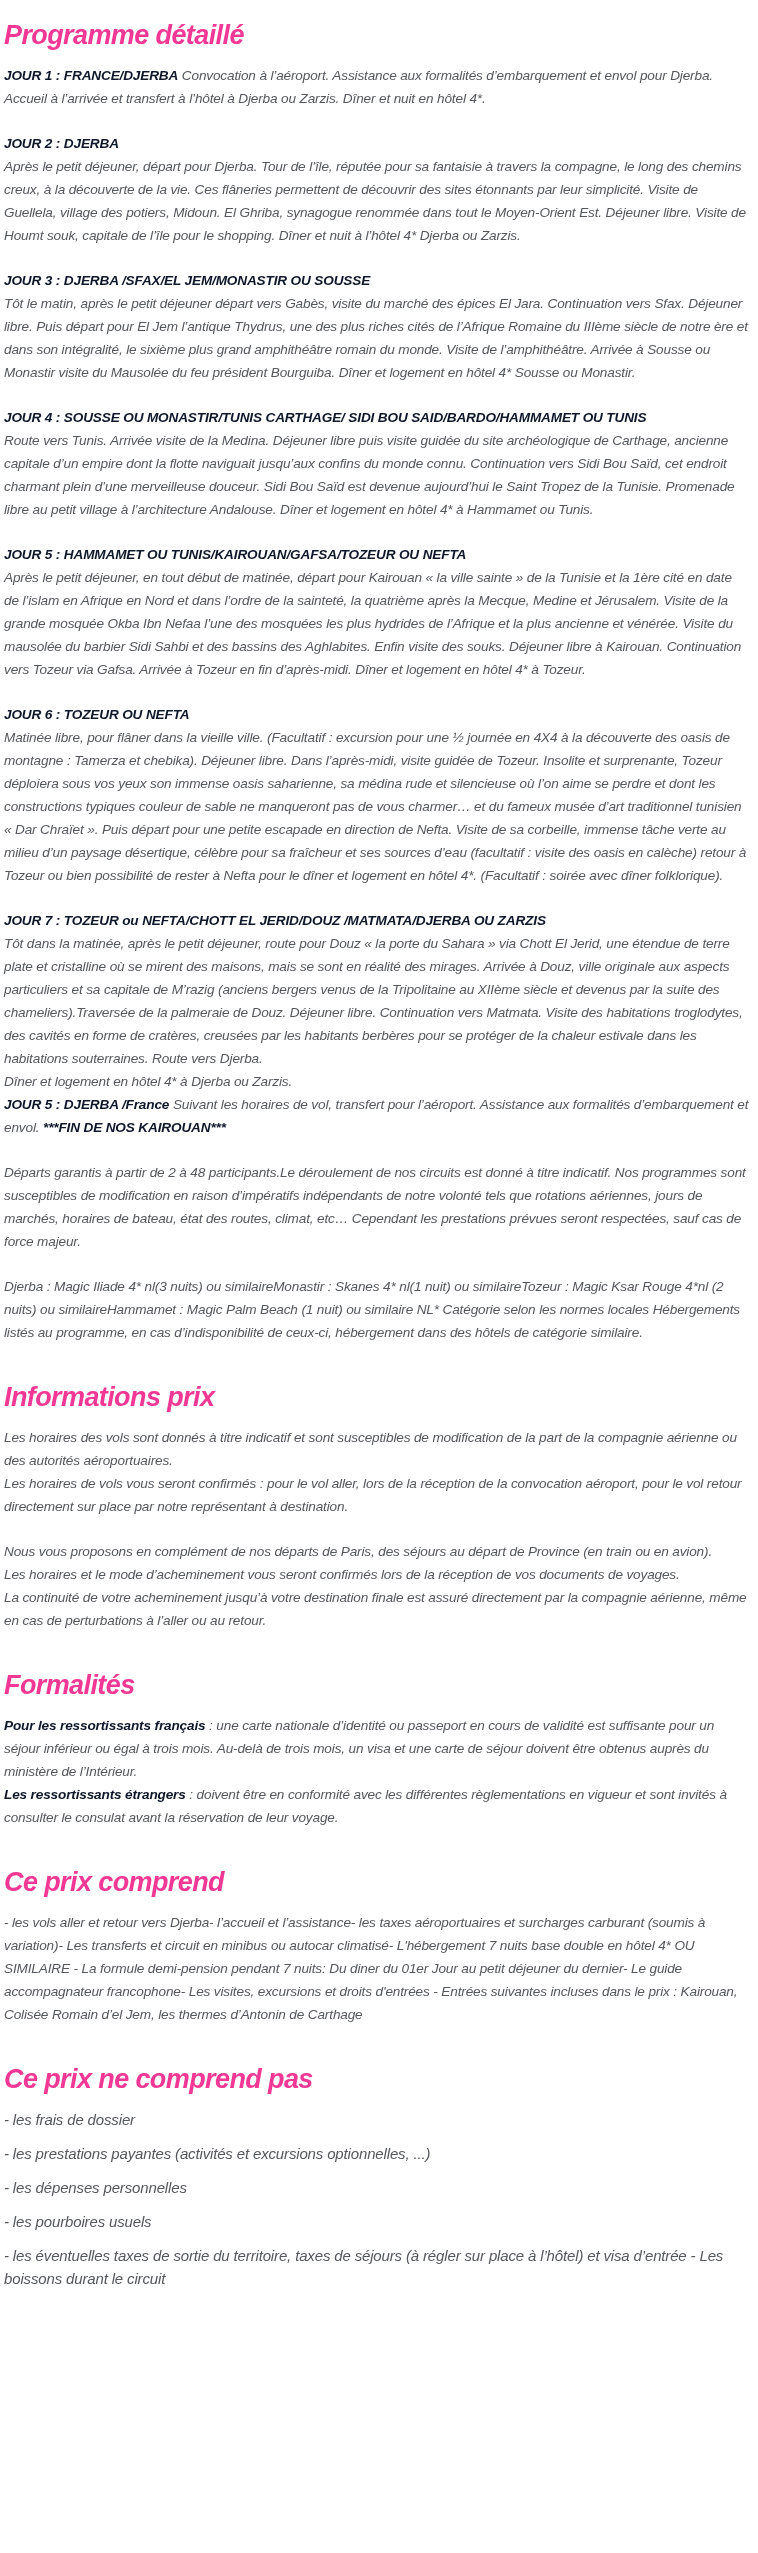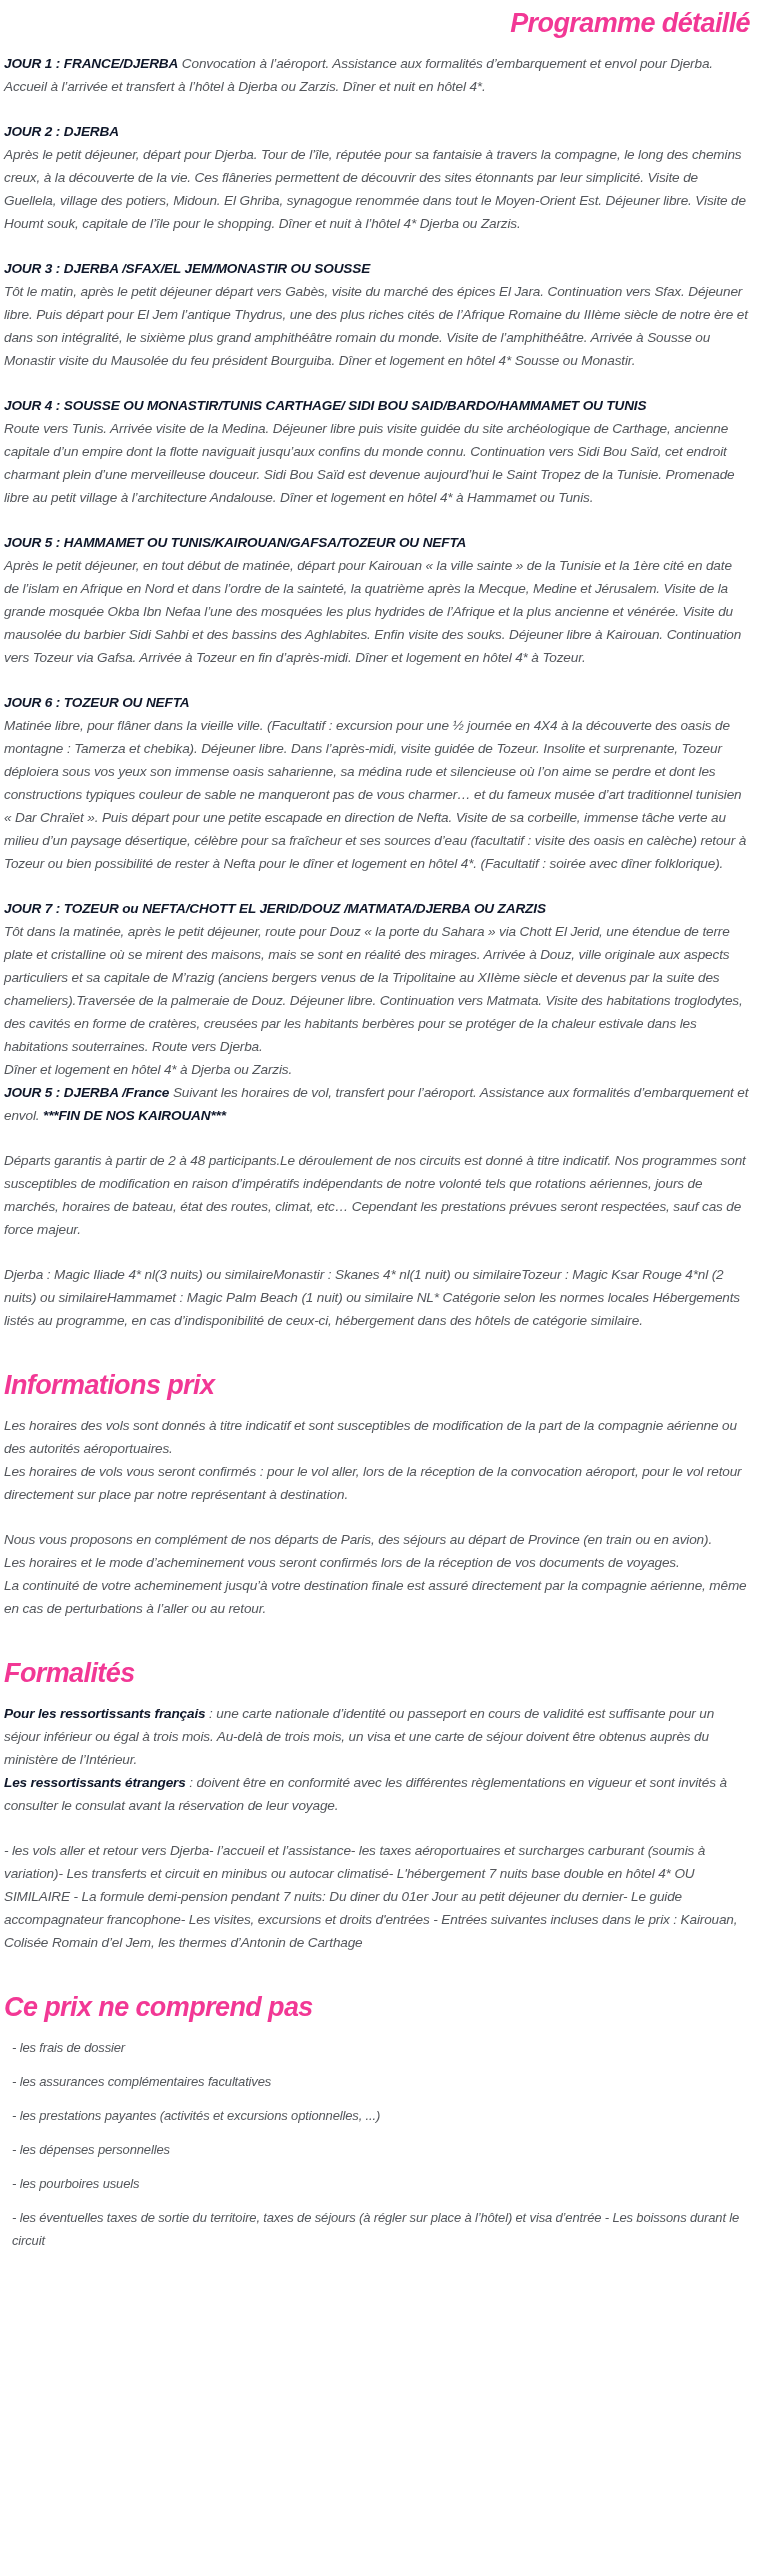--- a/index.html
+++ b/index.html
@@ -11,35 +11,35 @@
   }
   .doc { padding: 4px 8px 12px 4px; }
   h2.section-heading {
     color: #f23895;
     font-size: 27px;
     font-weight: bold;
     line-height: 1.15;
     letter-spacing: -0.6px;
     margin: 38px 0 13px 0;
   }
-  h2.section-heading.first { margin-top: 4px; text-align: right; }
+  h2.section-heading.first { margin-top: 16px; }
   p.body {
     font-size: 13.6px;
     line-height: 23px;
     letter-spacing: -0.15px;
     margin: 0 0 22px 0;
   }
   p.body.no-gap { margin-bottom: 0; }
   .preline { white-space: pre-line; }
   strong { color: #0f172a; font-weight: bold; }
   .exclusion-item {
-    font-size: 13px;
+    font-size: 15px;
     line-height: 23px;
     letter-spacing: -0.15px;
-    margin: 0 0 11px 8px;
+    margin: 0 0 11px 0;
   }
 </style>
 </head>
 <body>
 
 <main class="doc">
 
   <h2 class="section-heading first">Programme détaillé</h2>
   <section id="days">
       <p class="body day"><strong>JOUR 1 : FRANCE/DJERBA</strong> Convocation à l’aéroport. Assistance aux formalités d’embarquement et envol pour Djerba. Accueil à l’arrivée et transfert à l’hôtel à Djerba ou Zarzis. Dîner et nuit en hôtel 4*.</p>
@@ -64,25 +64,25 @@
 Les horaires et le mode d’acheminement vous seront confirmés lors de la réception de vos documents de voyages.
 La continuité de votre acheminement jusqu’à votre destination finale est assuré directement par la compagnie aérienne, même en cas de perturbations à l’aller ou au retour.</p>
     </div>
 
   <h2 class="section-heading">Formalités</h2>
   <div id="formalites">
       <p class="body no-gap"><strong>Pour les ressortissants français</strong> : une carte nationale d’identité ou passeport en cours de validité est suffisante pour un séjour inférieur ou égal à trois mois. Au-delà de trois mois, un visa et une carte de séjour doivent être obtenus auprès du ministère de l’Intérieur.</p>
       <p class="body"><strong>Les ressortissants étrangers</strong> : doivent être en conformité avec les différentes règlementations en vigueur et sont invités à consulter le consulat avant la réservation de leur voyage.</p>
     </div>
 
+  <h2 class="section-heading">Ce prix comprend</h2>
   <p class="body">- les vols aller et retour vers Djerba- l’accueil et l’assistance- les taxes aéroportuaires et surcharges carburant (soumis à variation)- Les transferts et circuit en minibus ou autocar climatisé- L'hébergement 7 nuits base double en hôtel 4* OU SIMILAIRE - La formule demi-pension pendant 7 nuits: Du diner du 01er Jour au petit déjeuner du dernier- Le guide accompagnateur francophone- Les visites, excursions et droits d'entrées - Entrées suivantes incluses dans le prix : Kairouan, Colisée Romain d’el Jem, les thermes d’Antonin de Carthage</p>
 
   <h2 class="section-heading">Ce prix ne comprend pas</h2>
   <div id="exclusions">
       <div class="exclusion-item">- les frais de dossier</div>
-      <div class="exclusion-item">- les assurances complémentaires facultatives</div>
       <div class="exclusion-item">- les prestations payantes (activités et excursions optionnelles, ...)</div>
       <div class="exclusion-item">- les dépenses personnelles</div>
       <div class="exclusion-item">- les pourboires usuels</div>
       <div class="exclusion-item">- les éventuelles taxes de sortie du territoire, taxes de séjours (à régler sur place à l’hôtel) et visa d’entrée - Les boissons durant le circuit</div>
     </div>
 
 </main>
 
 </body></html>

